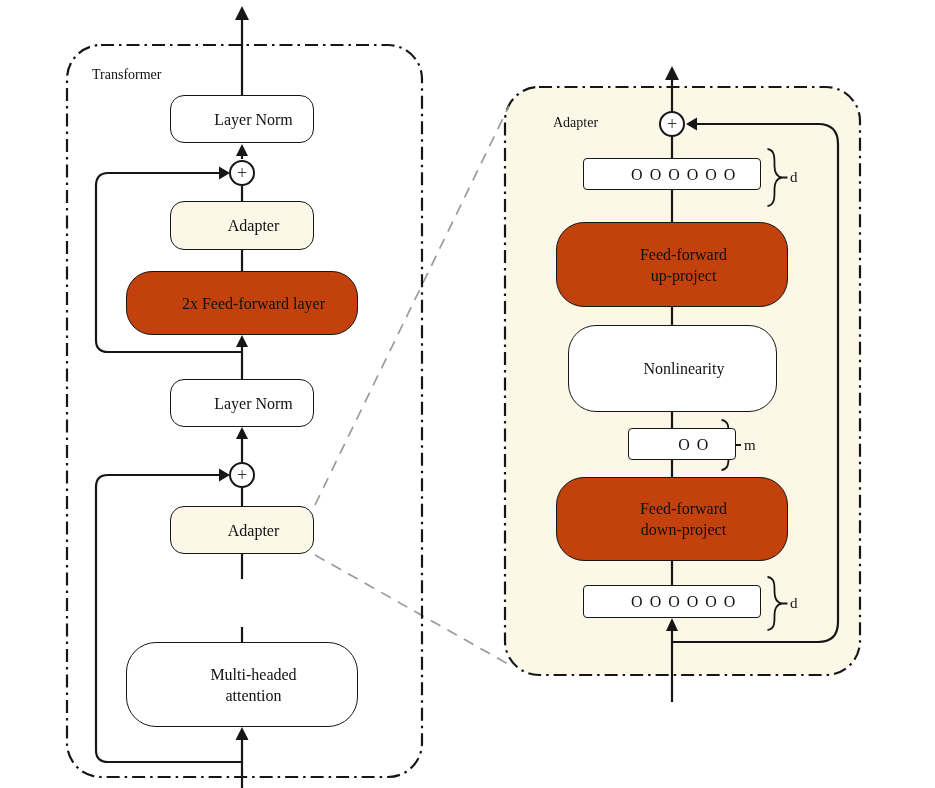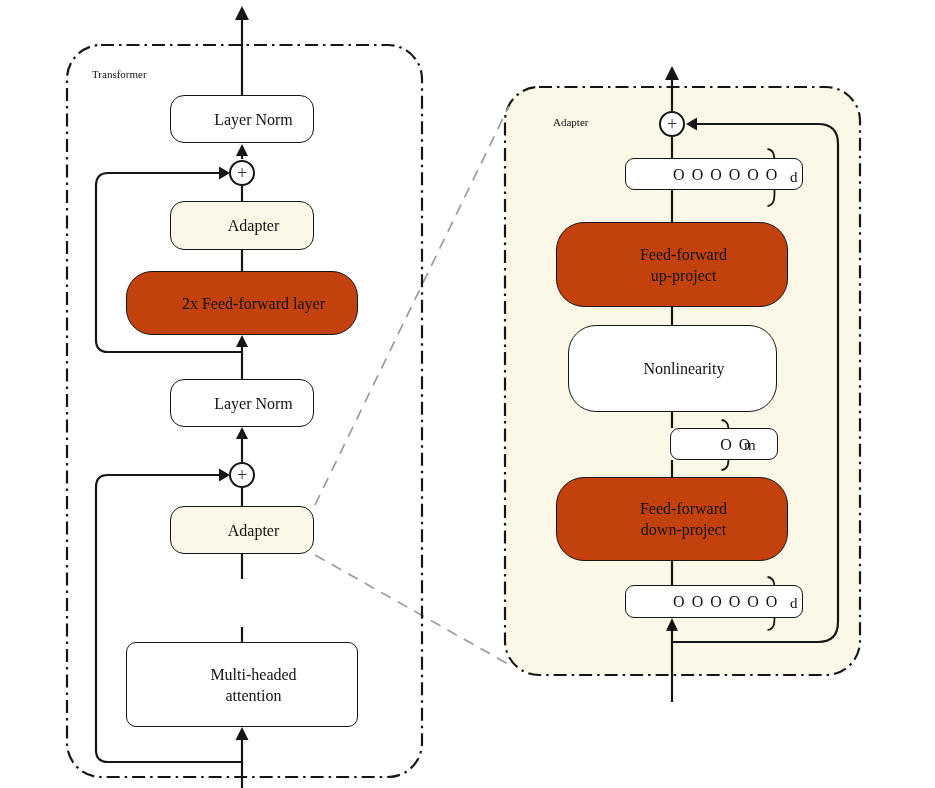--- a/index.html
+++ b/index.html
@@ -10,28 +10,28 @@
   .layer{position:absolute;left:0;top:0;}
   .node{
     position:absolute;box-sizing:border-box;
     border:1.8px solid #161616;background:#ffffff;
     display:flex;flex-direction:column;align-items:center;justify-content:center;
     text-align:center;font-size:16px;line-height:21px;color:#111;padding-left:23px;
   }
   .node span{display:block;}
   .green{background:#c2410c;}
   .cream{background:#fcf8e7;}
-  .vec{border-width:1.5px;border-radius:9px;font-size:16px;word-spacing:2px;letter-spacing:.5px;margin-left:42px;}
+  .vec{border-width:1.5px;border-radius:4px;font-size:16px;word-spacing:2px;letter-spacing:.5px;}
   .plus-circle{
     position:absolute;width:26px;height:26px;box-sizing:border-box;
     border:2px solid #161616;border-radius:50%;background:#ffffff;
     display:flex;align-items:center;justify-content:center;
     font-size:18px;line-height:18px;color:#333;
   }
-  .panel-label{position:absolute;font-size:11px;line-height:17px;}
+  .panel-label{position:absolute;font-size:14px;line-height:17px;}
   .dim-label{position:absolute;font-size:15px;line-height:16px;}
 </style>
 </head>
 <body>
 
 <div class="stage">
 
   <svg class="layer" width="935" height="788" viewBox="0 0 935 788">
 
     <rect x="505" y="87" width="355" height="588" rx="34" ry="34" stroke="#161616" stroke-width="2.2" stroke-dasharray="13 5 2.5 5" fill="#fcf8e7"></rect>
@@ -115,21 +115,21 @@
 
   <div class="plus-circle" style="left:229px;top:462px;">
     <span>+</span>
   </div>
 
   <div class="node cream" style="left:170px;top:506px;width:144px;height:48px;border-radius:14px;">
     <span>Adapter</span>
   </div>
 
 
-  <div class="node" style="left:126px;top:642px;width:232px;height:85px;border-radius:10px;">
+  <div class="node" style="left:126px;top:642px;width:232px;height:85px;border-radius:30px;">
     <span>Multi-headed</span>
     <span>attention</span>
   </div>
 
   <div class="panel-label" style="left:553px;top:114px;">Adapter</div>
 
   <div class="plus-circle" style="left:659px;top:111px;">
     <span>+</span>
   </div>
 

